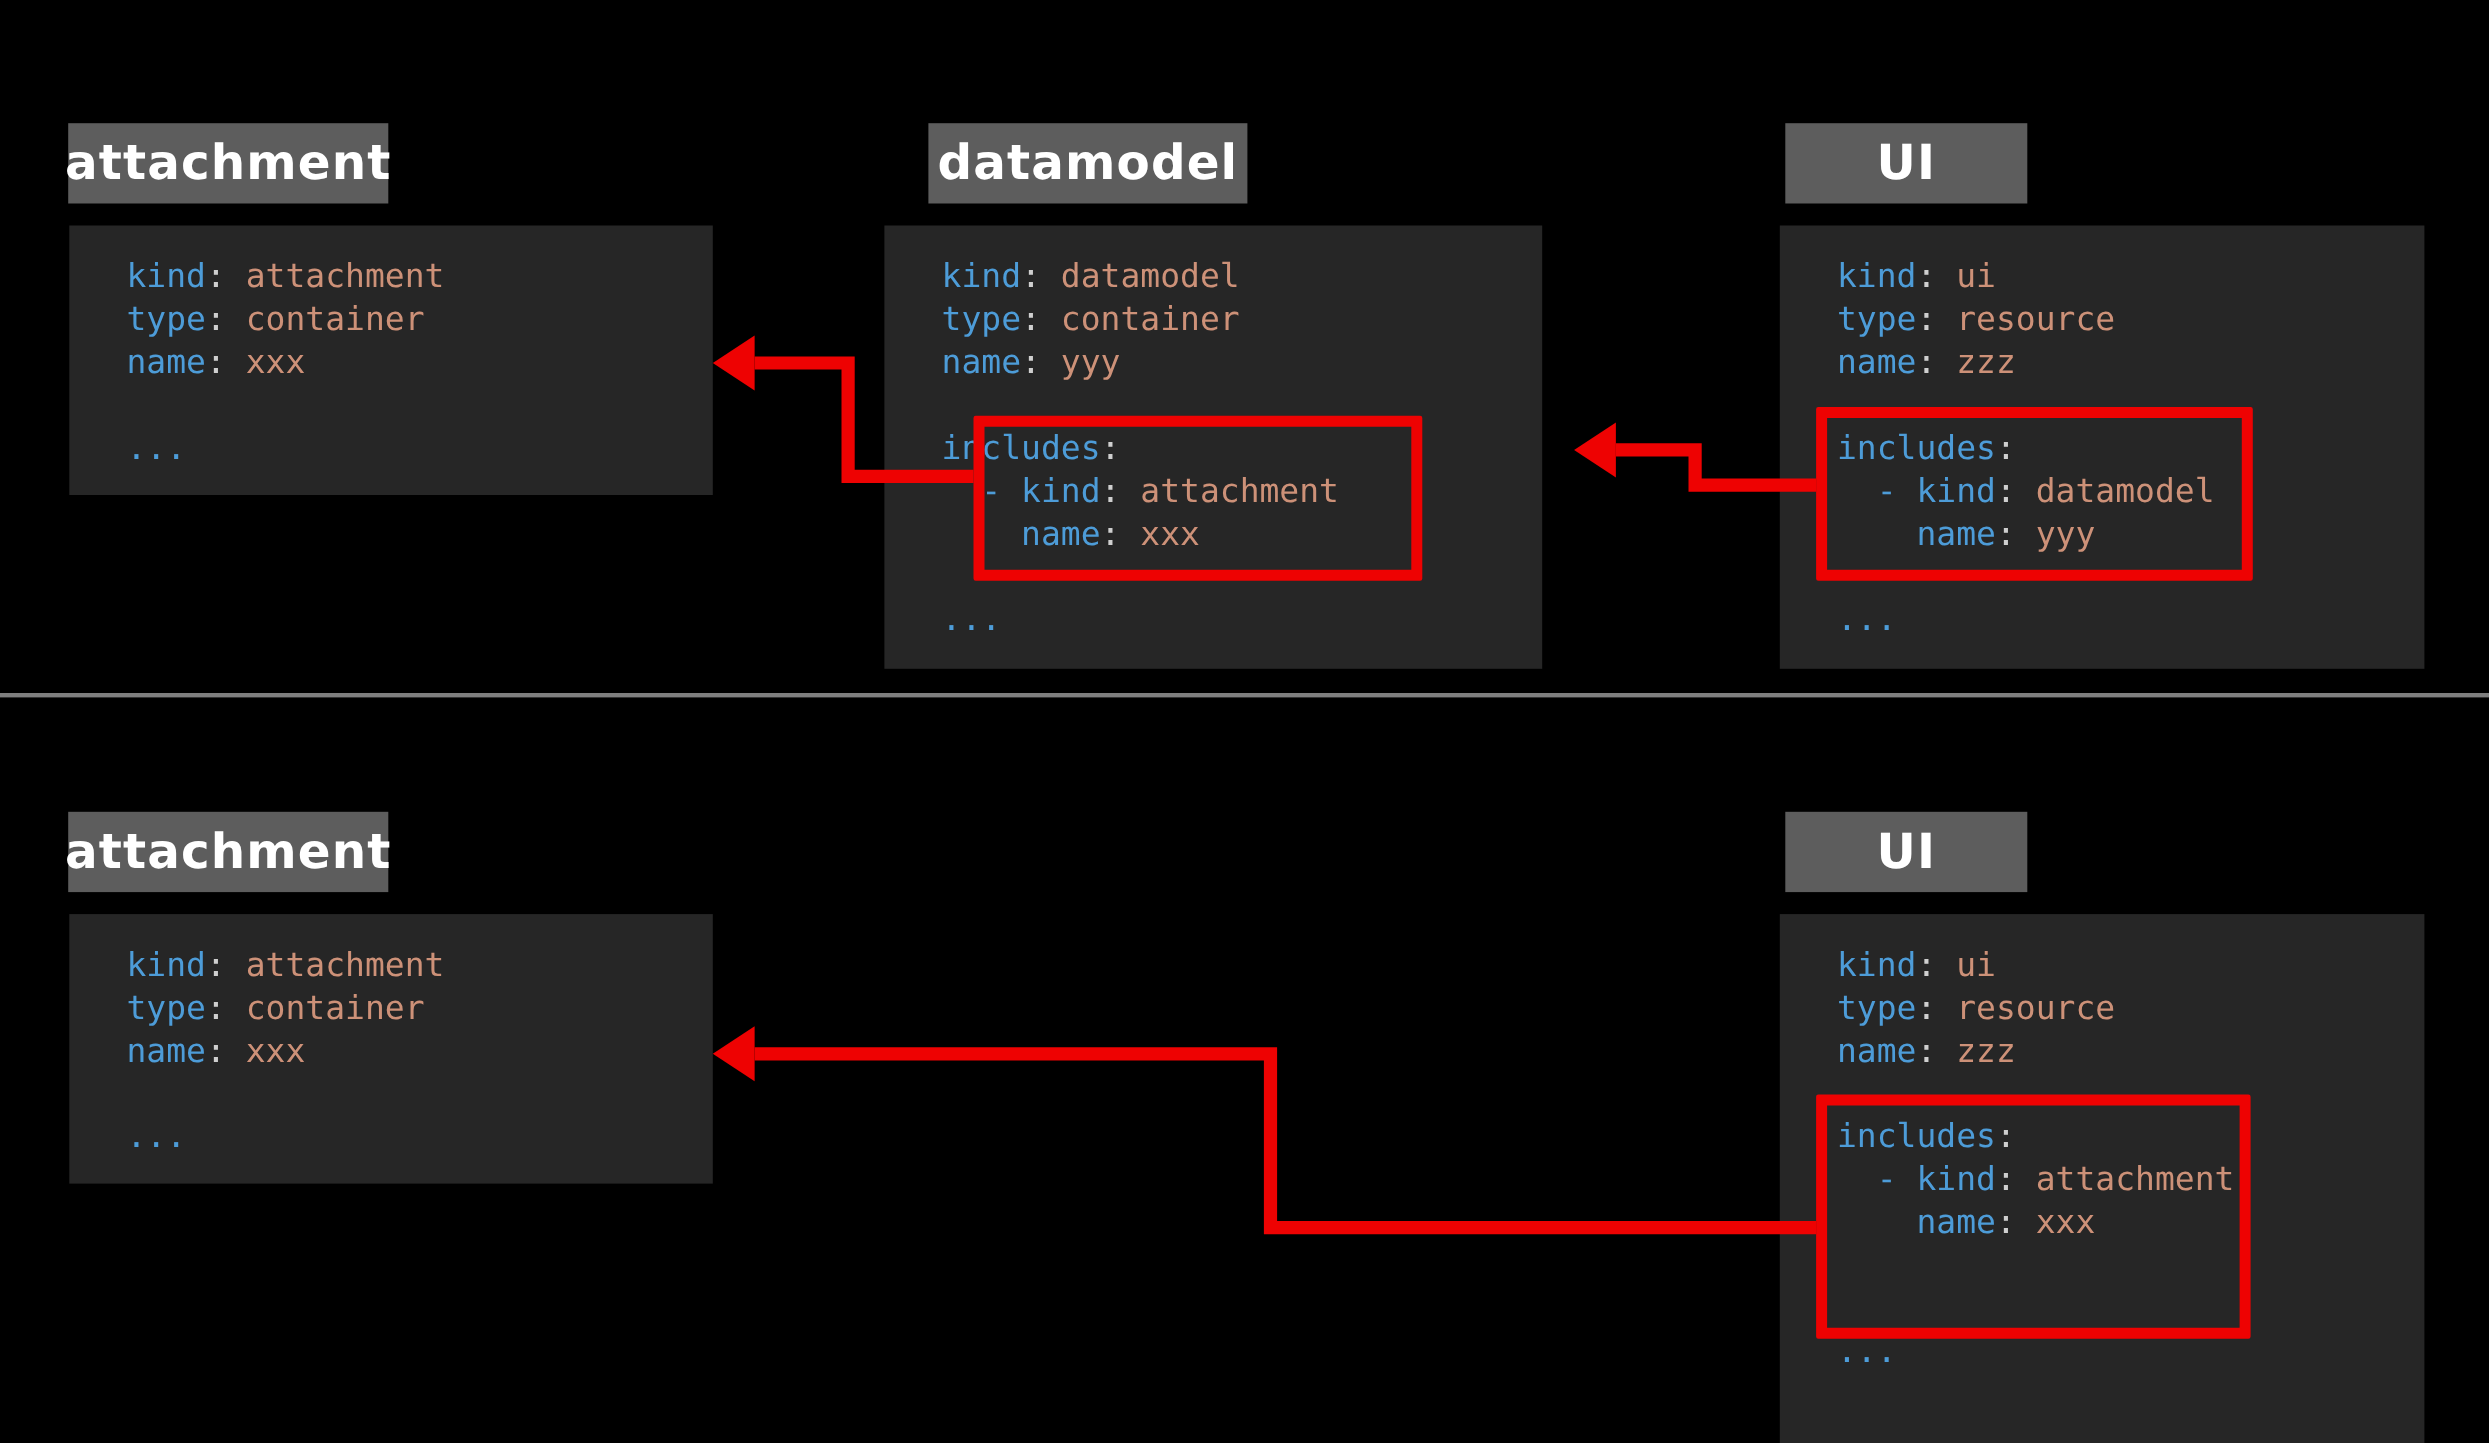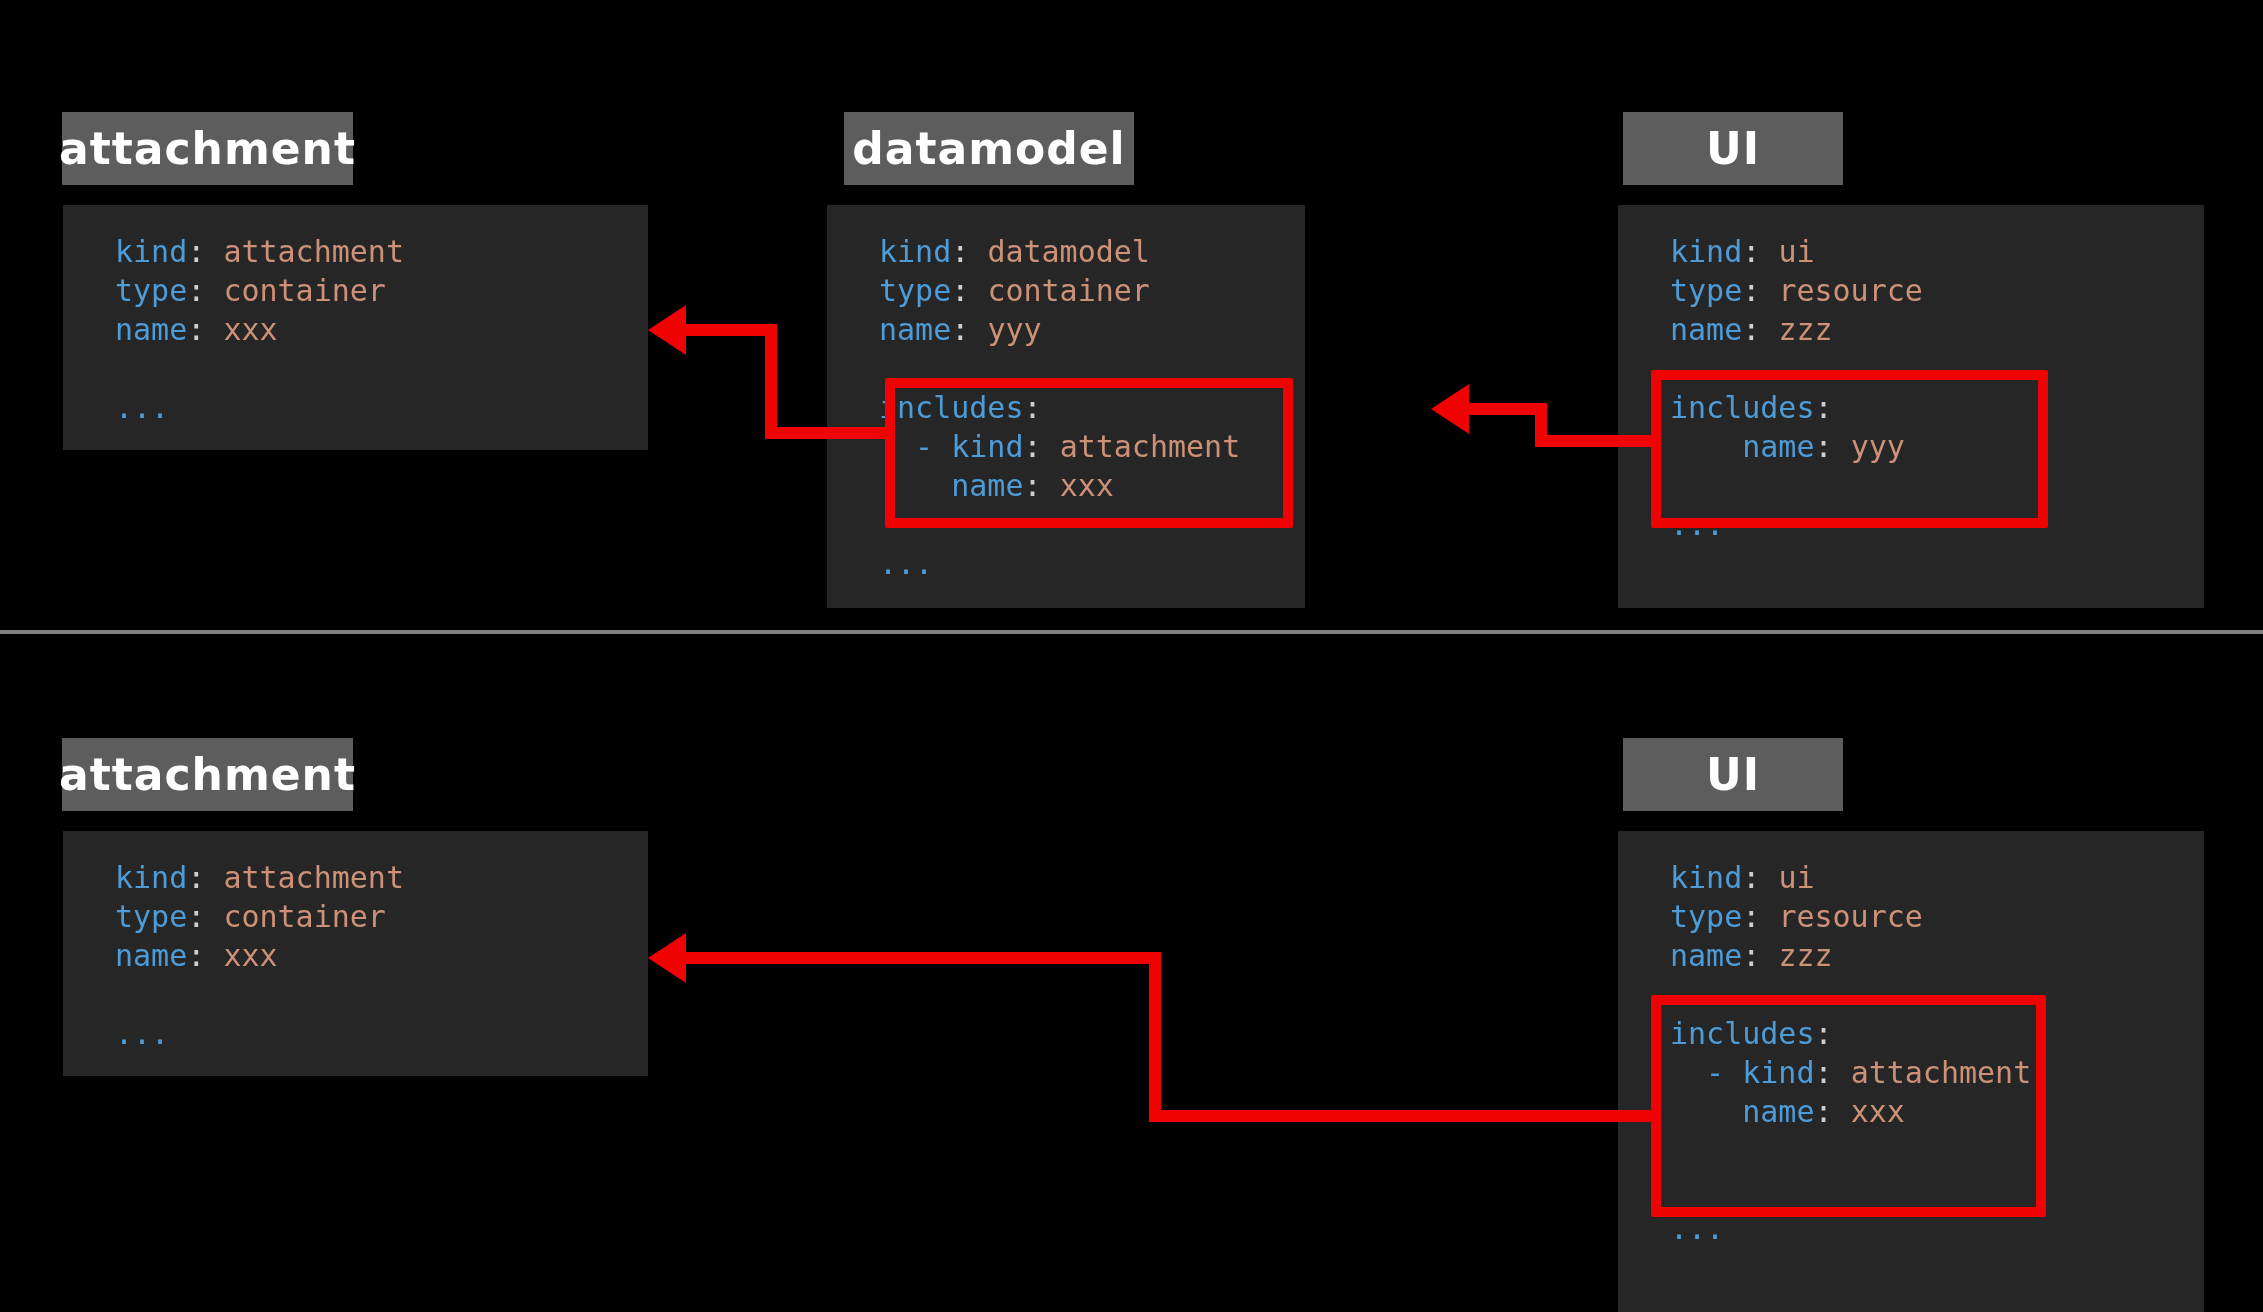--- a/index.html
+++ b/index.html
@@ -79,39 +79,40 @@
     <div class="section-divider" style="top: 630px; height: 4px;"></div>
     <div class="panel-label" style="left: 62px; top: 112px; width: 291px; height: 73px;">attachment</div>
     <div class="codebox" style="left: 63px; top: 205px; width: 585px; height: 245px;">
       <div class="code-line"><span class="tok-k">kind</span><span class="tok-p">: </span><span class="tok-v">attachment</span></div>
       <div class="code-line"><span class="tok-k">type</span><span class="tok-p">: </span><span class="tok-v">container</span></div>
       <div class="code-line"><span class="tok-k">name</span><span class="tok-p">: </span><span class="tok-v">xxx</span></div>
       <div class="code-line"></div>
       <div class="code-line"><span class="tok-k">...</span></div>
     </div>
     <div class="panel-label" style="left: 844px; top: 112px; width: 290px; height: 73px;">datamodel</div>
-    <div class="codebox" style="left: 827px; top: 205px; width: 478px; height: 403px;">
+    <div class="codebox" style="left: 804px; top: 205px; width: 598px; height: 403px;">
       <div class="code-line"><span class="tok-k">kind</span><span class="tok-p">: </span><span class="tok-v">datamodel</span></div>
       <div class="code-line"><span class="tok-k">type</span><span class="tok-p">: </span><span class="tok-v">container</span></div>
       <div class="code-line"><span class="tok-k">name</span><span class="tok-p">: </span><span class="tok-v">yyy</span></div>
       <div class="code-line"></div>
       <div class="code-line"><span class="tok-k">includes</span><span class="tok-p">:</span></div>
       <div class="code-line"><span class="tok-k">  - kind</span><span class="tok-p">: </span><span class="tok-v">attachment</span></div>
       <div class="code-line"><span class="tok-k">    name</span><span class="tok-p">: </span><span class="tok-v">xxx</span></div>
       <div class="code-line"></div>
       <div class="code-line"><span class="tok-k">...</span></div>
     </div>
     <div class="highlight-box" style="left: 885px; top: 378px; width: 408px; height: 150px;"></div>
     <div class="panel-label" style="left: 1623px; top: 112px; width: 220px; height: 73px;">UI</div>
     <div class="codebox" style="left: 1618px; top: 205px; width: 586px; height: 403px;">
       <div class="code-line"><span class="tok-k">kind</span><span class="tok-p">: </span><span class="tok-v">ui</span></div>
       <div class="code-line"><span class="tok-k">type</span><span class="tok-p">: </span><span class="tok-v">resource</span></div>
       <div class="code-line"><span class="tok-k">name</span><span class="tok-p">: </span><span class="tok-v">zzz</span></div>
       <div class="code-line"></div>
       <div class="code-line"><span class="tok-k">includes</span><span class="tok-p">:</span></div>
+      <div class="code-line"><span class="tok-k">  - kind</span><span class="tok-p">: </span><span class="tok-v">datamodel</span></div>
       <div class="code-line"><span class="tok-k">    name</span><span class="tok-p">: </span><span class="tok-v">yyy</span></div>
       <div class="code-line"></div>
       <div class="code-line"><span class="tok-k">...</span></div>
     </div>
     <div class="highlight-box" style="left: 1651px; top: 370px; width: 397px; height: 158px;"></div>
     <div class="panel-label" style="left: 62px; top: 738px; width: 291px; height: 73px;">attachment</div>
     <div class="codebox" style="left: 63px; top: 831px; width: 585px; height: 245px;">
       <div class="code-line"><span class="tok-k">kind</span><span class="tok-p">: </span><span class="tok-v">attachment</span></div>
       <div class="code-line"><span class="tok-k">type</span><span class="tok-p">: </span><span class="tok-v">container</span></div>
       <div class="code-line"><span class="tok-k">name</span><span class="tok-p">: </span><span class="tok-v">xxx</span></div>

